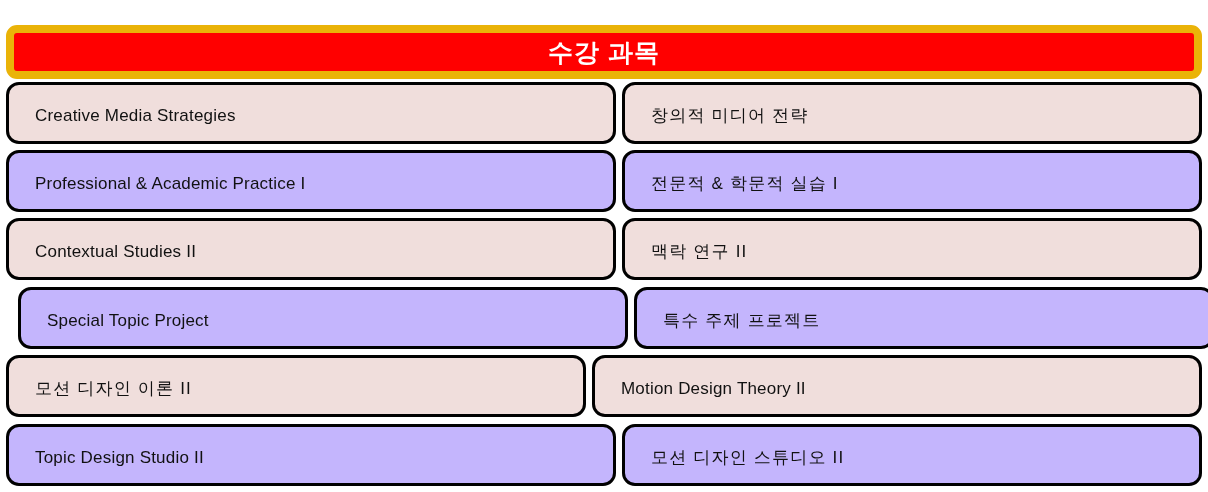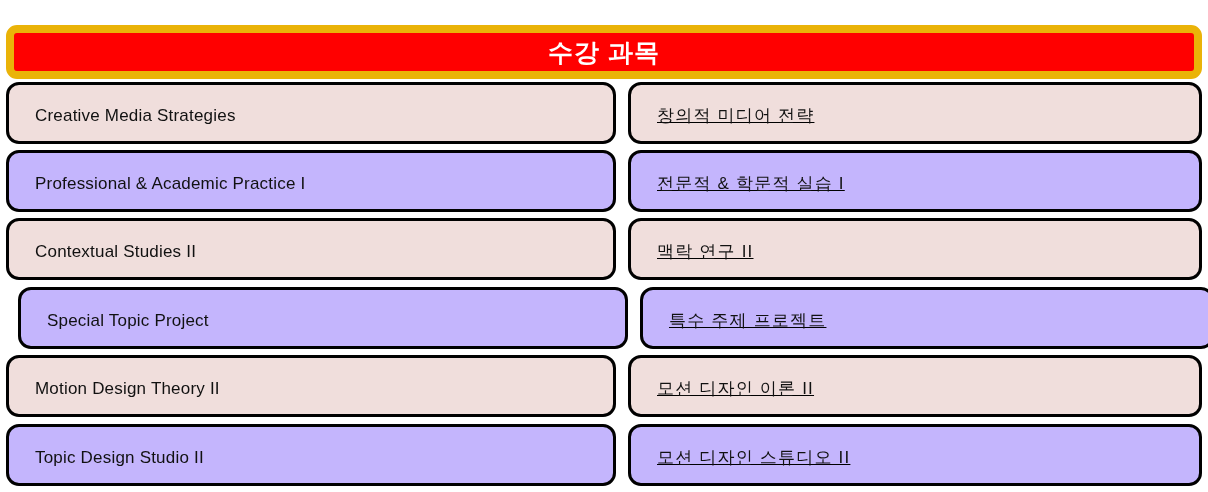--- a/index.html
+++ b/index.html
@@ -56,21 +56,21 @@
     width: 1208px;
     height: 410px;
   }
 
   .row {
     position: absolute;
     left: 0;
     width: 1208px;
     height: 62px;
     display: flex;
-    gap: 12px;
+    gap: 6px;
     padding: 0 6px;
     box-sizing: border-box;
   }
   .row-0 { top: 0px; }
   .row-1 { top: 68px; }
   .row-2 { top: 136px; }
   .row-3 { top: 205px; margin-left: 12px; }
   .row-4 { top: 273px; }
   .row-5 { top: 342px; }
 
@@ -86,21 +86,20 @@
   }
   .cell.shaded {
     background: #f0dedc;
   }
   .cell-en {
     width: 610px;
     flex: 0 0 610px;
   }
   .cell-ko {
     flex: 1 1 auto;
-    text-decoration: underline;
   }
 
   .cell-text {
     font-size: 17px;
     color: #111111;
     line-height: 1.1;
     white-space: nowrap;
     position: relative;
     top: 3px;
     letter-spacing: 0.2px;
@@ -150,25 +149,25 @@
     <div class="row row-3">
       <div class="cell cell-en">
         <span class="cell-text">Special Topic Project</span>
       </div>
       <div class="cell cell-ko">
         <span class="cell-text">특수 주제 프로젝트</span>
       </div>
     </div>
 
     <div class="row row-4">
+      <div class="cell cell-ko shaded">
+        <span class="cell-text">모션 디자인 이론 II</span>
+      </div>
       <div class="cell cell-en shaded">
         <span class="cell-text">Motion Design Theory II</span>
-      </div>
-      <div class="cell cell-ko shaded">
-        <span class="cell-text">모션 디자인 이론 II</span>
       </div>
     </div>
 
     <div class="row row-5">
       <div class="cell cell-en">
         <span class="cell-text">Topic Design Studio II</span>
       </div>
       <div class="cell cell-ko">
         <span class="cell-text">모션 디자인 스튜디오 II</span>
       </div>

